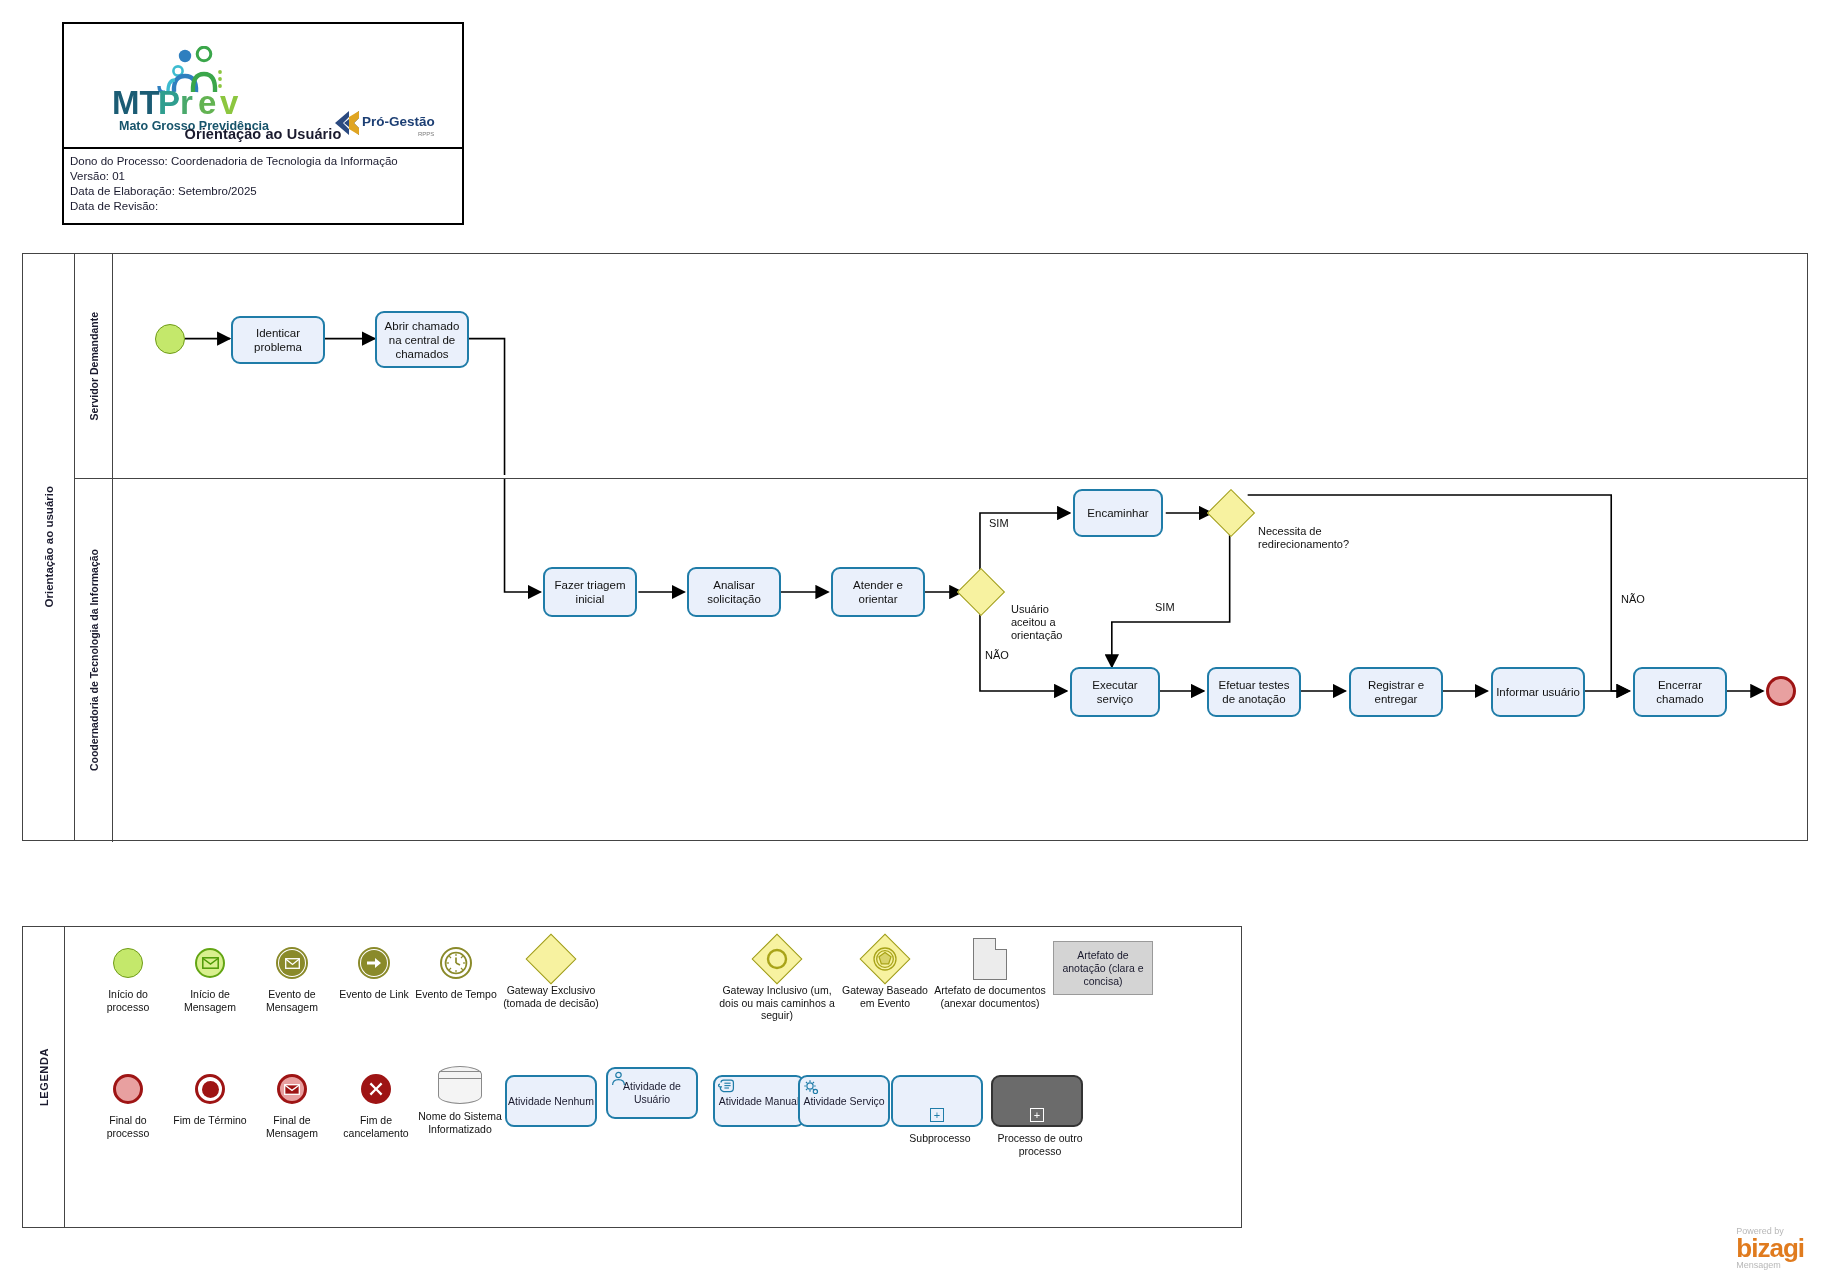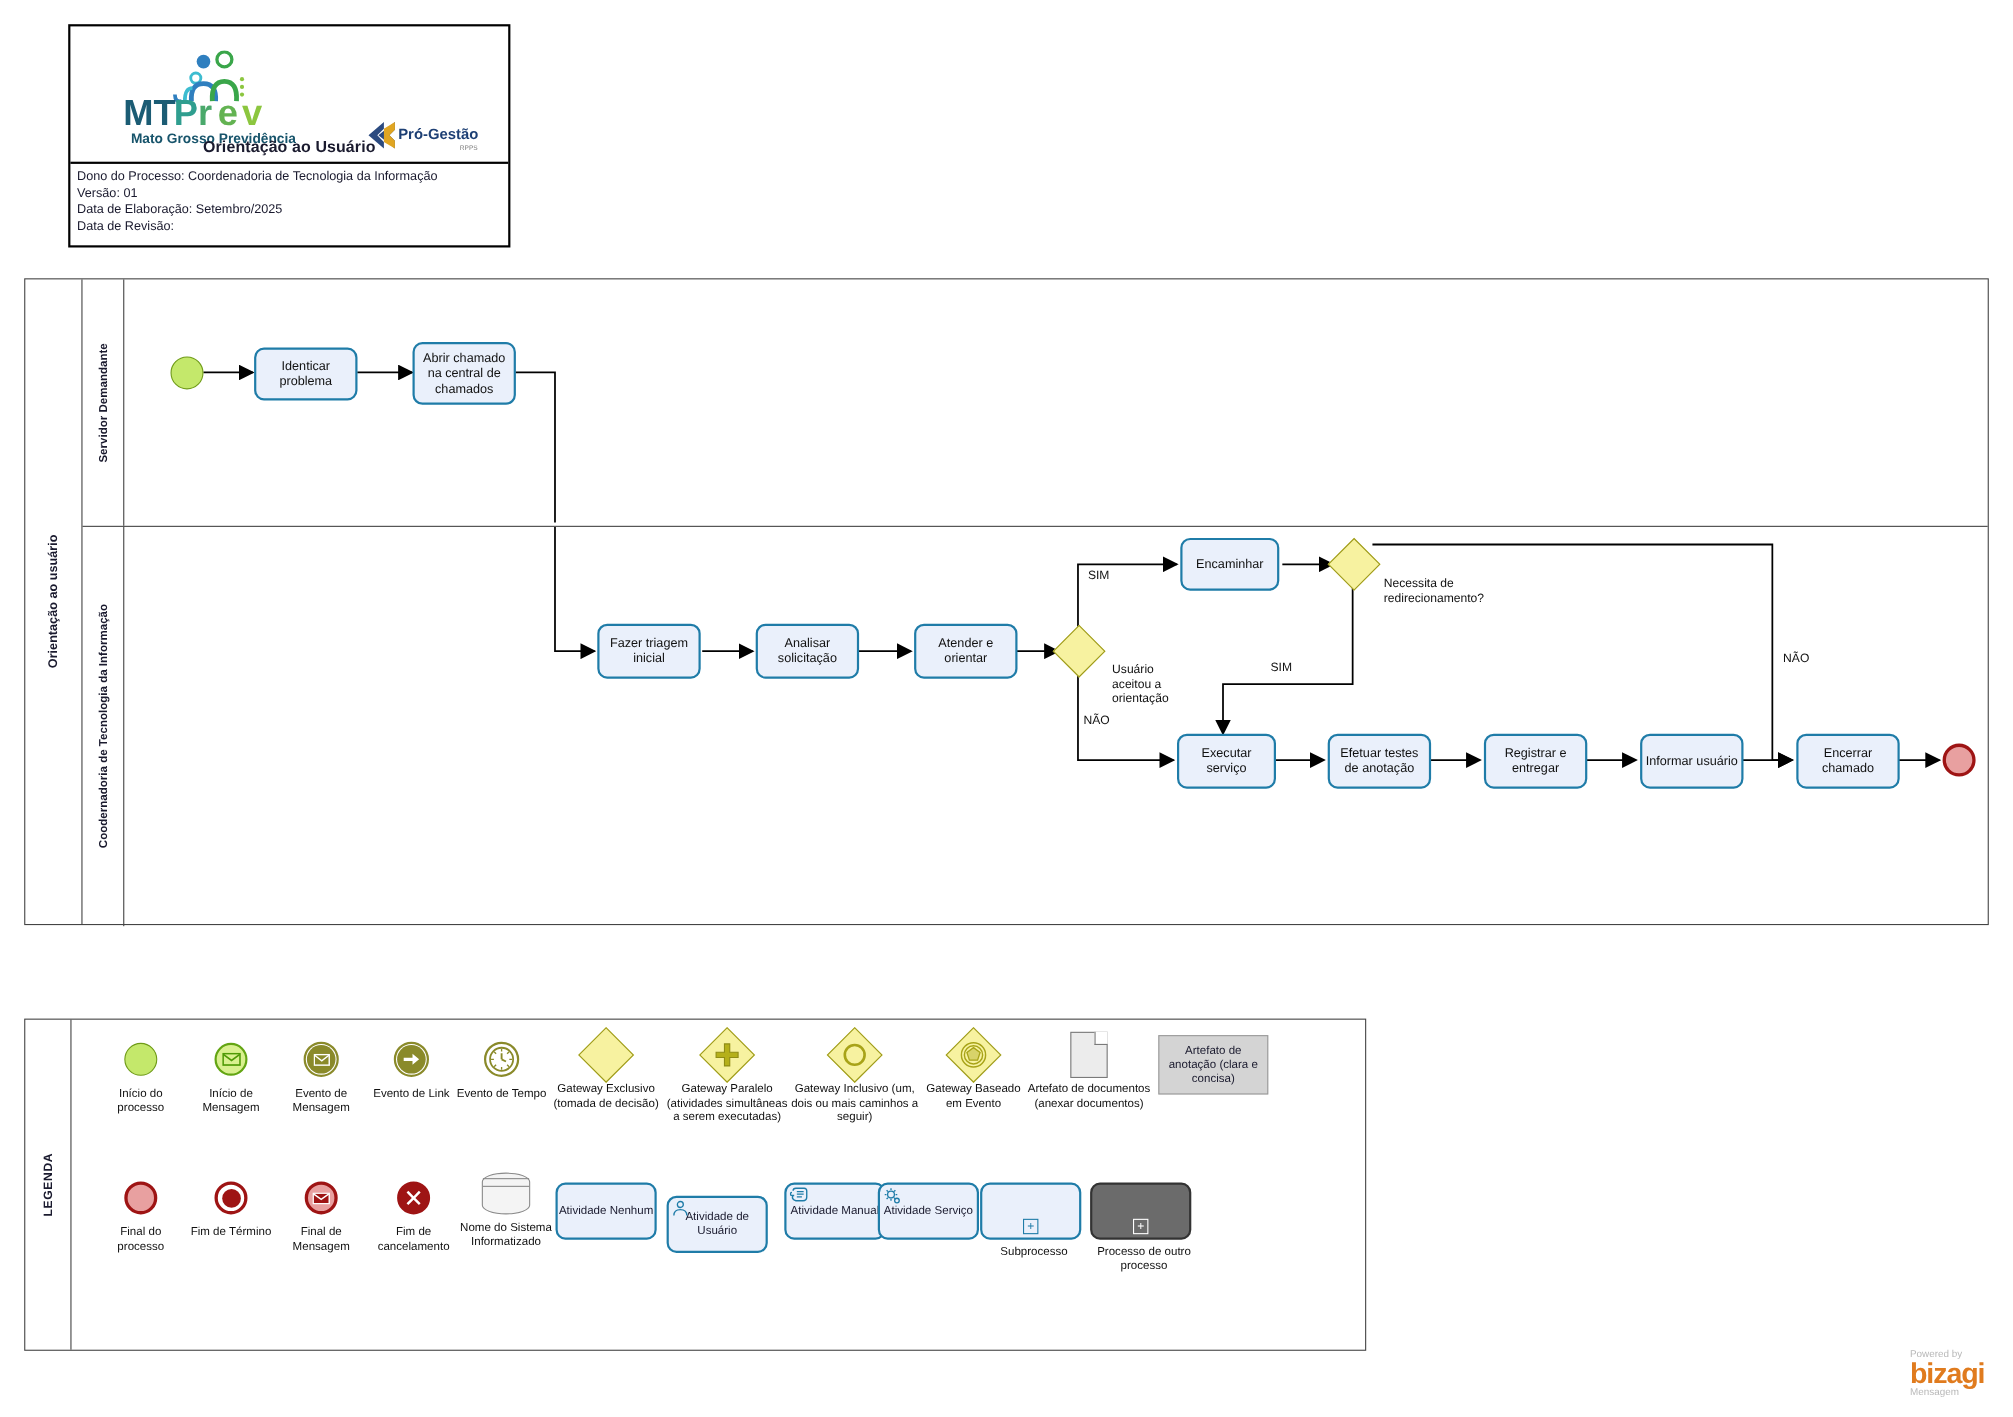--- a/index.html
+++ b/index.html
@@ -370,31 +370,20 @@
       </div>
       <div class="leg-cap">Evento de Tempo</div>
     </div>
 
     <div class="leg-item" style="left:430px; top:10px; width:112px;">
       <div class="leg-ico">
           <div class="diamond"></div>
         </div>
       <div class="leg-cap">Gateway  Exclusivo (tomada de decisão)</div>
     </div>
-    <div class="leg-item" style="left:540px; top:10px; width:112px;">
-      <div class="leg-ico">
-        <div class="diamond-wrap">
-            <div class="diamond"></div>
-          <svg class="gl" width="22" height="22" viewBox="0 0 22 22">
-              <path d="M8.6 1 h4.8 v7.6 h7.6 v4.8 h-7.6 v7.6 h-4.8 v-7.6 h-7.6 v-4.8 h7.6 z" fill="#b5b01a" stroke="#8f8c14" stroke-width="1"></path>
-            </svg>
-        </div>
-      </div>
-      <div class="leg-cap">Gateway  Paralelo (atividades simultâneas a serem executadas)</div>
-    </div>
     <div class="leg-item" style="left:654px; top:10px; width:116px;">
       <div class="leg-ico">
         <div class="diamond-wrap">
             <div class="diamond"></div>
           <svg class="gl" width="22" height="22" viewBox="0 0 22 22">
               <circle cx="11" cy="11" r="9" fill="none" stroke="#a8a318" stroke-width="2.4"></circle>
             </svg>
         </div>
       </div>
       <div class="leg-cap">Gateway  Inclusivo (um, dois ou mais caminhos a seguir)</div>
@@ -464,21 +453,21 @@
           <div class="db-shape"></div>
         </div>
       <div class="leg-cap">Nome do Sistema Informatizado</div>
     </div>
 
     <div class="leg-item" style="left:440px; top:148px;">
       <div class="leg-task">
         <span>Atividade Nenhum</span>
       </div>
     </div>
-    <div class="leg-item" style="left:541px; top:160px;">
+    <div class="leg-item" style="left:541px; top:140px;">
       <div class="leg-task">
         <span class="ticon">
           <svg width="15" height="15" viewBox="0 0 15 15">
               <circle cx="7.5" cy="4" r="2.7" fill="none" stroke="#1f7ca8" stroke-width="1.2"></circle>
               <path d="M1.6 14 q0 -5.4 5.9 -5.4 q5.9 0 5.9 5.4" fill="none" stroke="#1f7ca8" stroke-width="1.2"></path>
             </svg>
         </span>
         <span>Atividade de Usuário</span>
       </div>
     </div>

